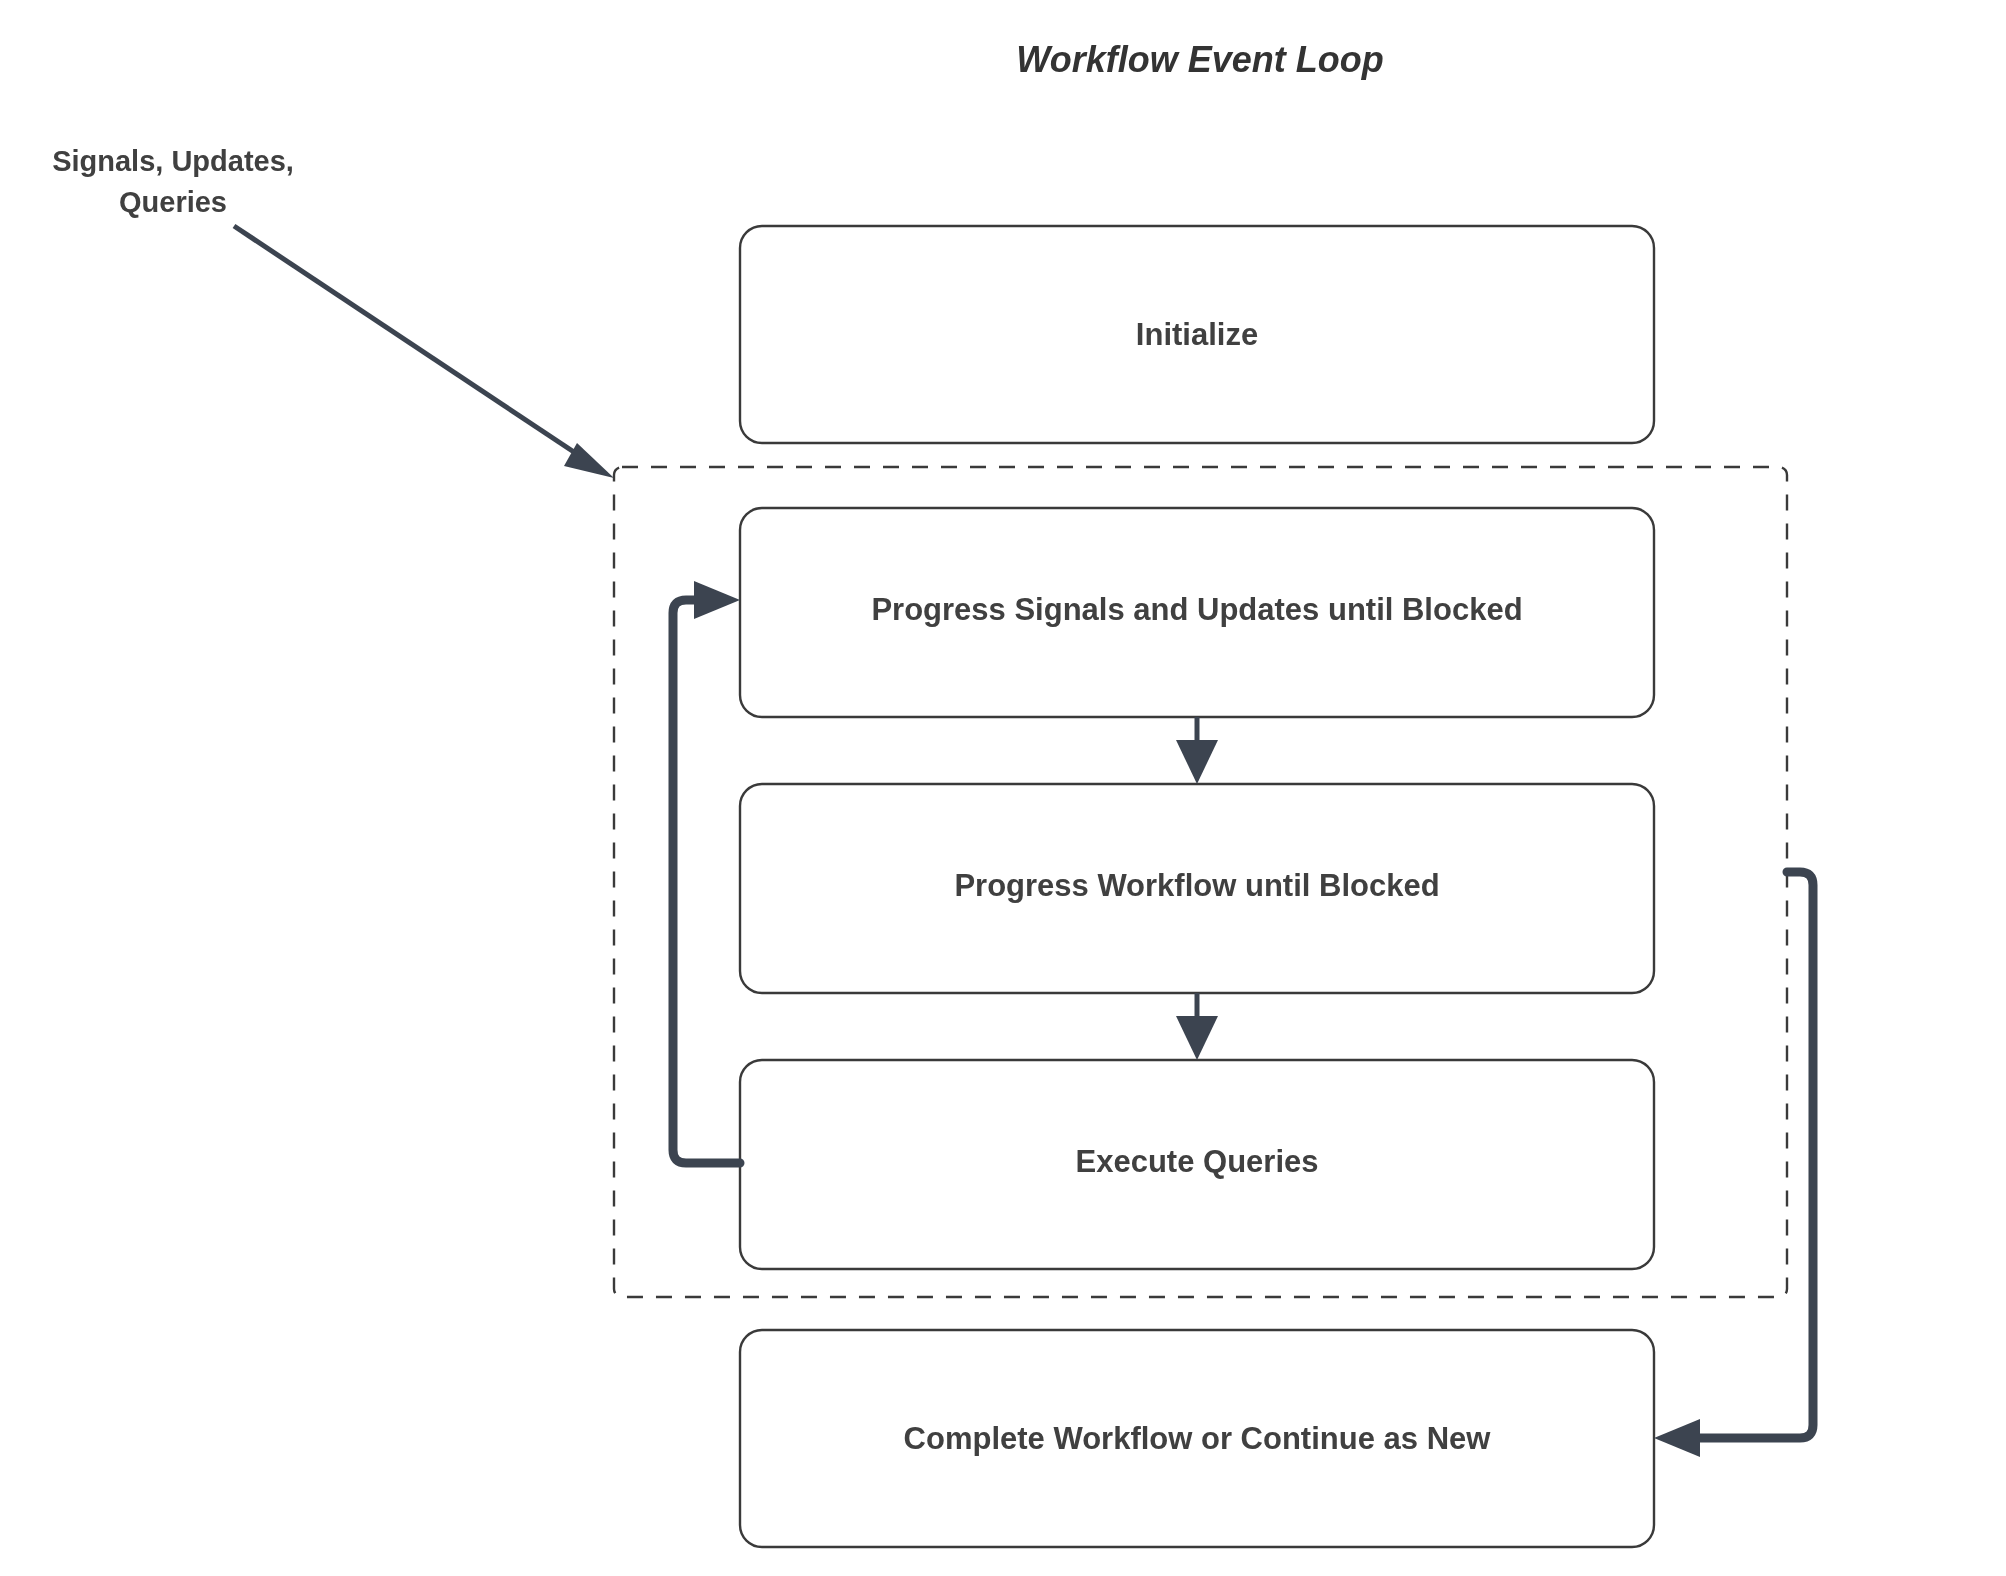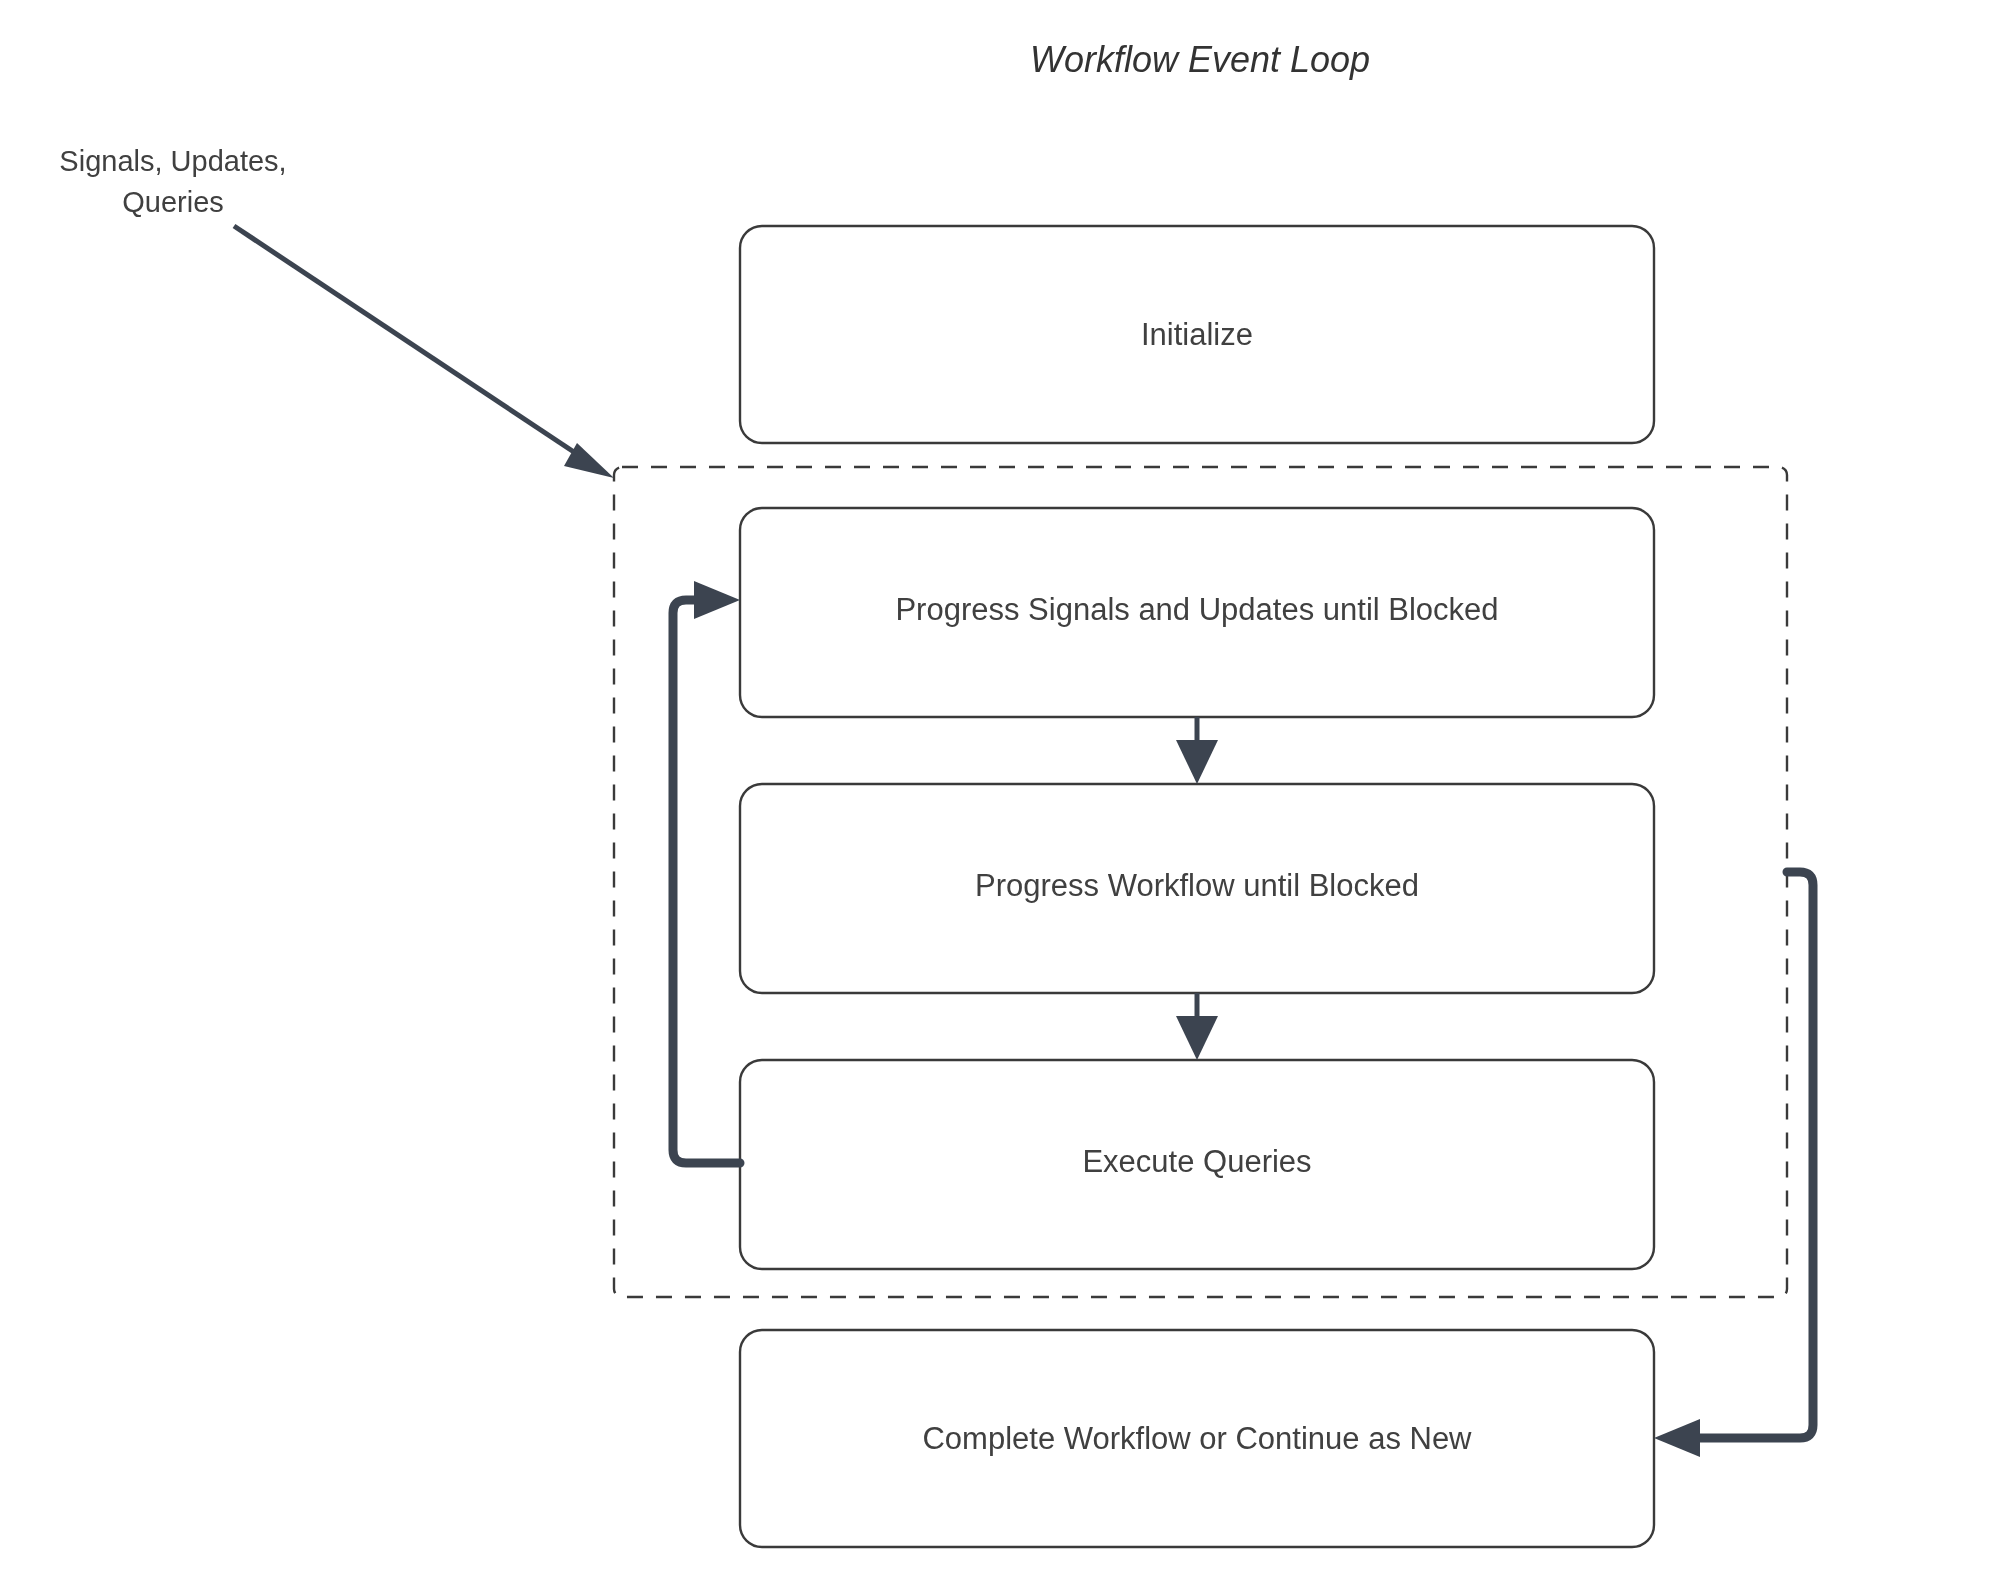--- a/index.html
+++ b/index.html
@@ -11,20 +11,21 @@
     width: 2006px;
     height: 1576px;
     font-family: "Liberation Sans", sans-serif;
     overflow: hidden;
   }
   #diagram-root {
     position: relative;
     width: 2006px;
     height: 1576px;
     background: #ffffff;
+    font-weight: bold;
   }
   svg.canvas {
     position: absolute;
     top: 0;
     left: 0;
     width: 2006px;
     height: 1576px;
     display: block;
   }
   .node-rect {

